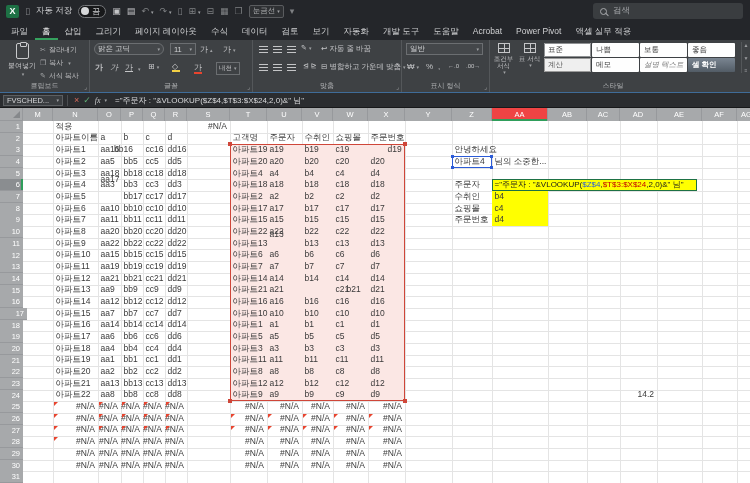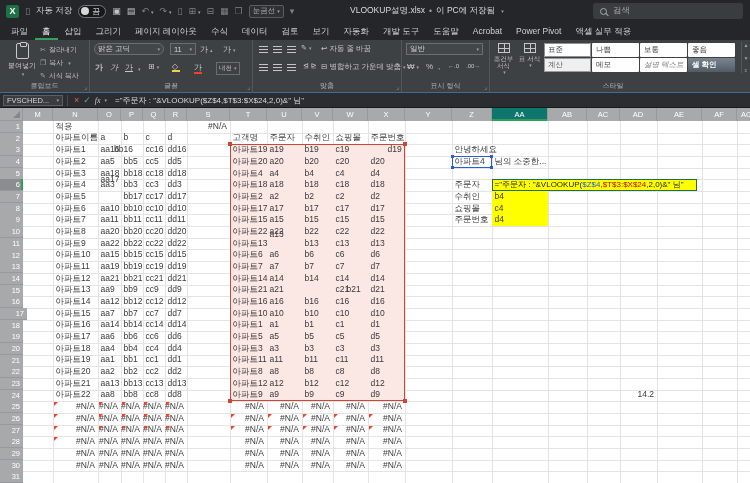--- a/index.html
+++ b/index.html
@@ -82,21 +82,21 @@
   .fbtn{font-size:9px;margin:0 2px;}
   .fbtn.cancel{color:#d66a5a;}
   .fbtn.enter{color:#5fae74;}
   .fbtn.fx{font-style:italic;font-family:"Liberation Serif",serif;color:#c8c9cb;font-size:8px;}
   .ftext{font-size:8px;color:#d8d9db;margin-left:8px;white-space:nowrap;}
 
   
   #sheet{position:absolute;top:108px;left:0;width:750px;height:375px;background:#fff;overflow:hidden;}
   .colhead{position:absolute;top:0;height:13px;background:#a7a9ab;color:#fff;font-size:7.5px;
     display:flex;align-items:center;justify-content:center;border-right:1px solid #97999c;}
-  .colhead.active{background:#0f766e;box-shadow:inset 0 -2px 0 #2f9e5b;}
+  .colhead.active{background:#ef4444;box-shadow:inset 0 -2px 0 #2f9e5b;}
   .rowhead{position:absolute;left:0;width:23px;background:#a7a9ab;color:#fff;font-size:7.5px;
     display:flex;align-items:center;justify-content:flex-end;padding-right:3px;border-bottom:1px solid #97999c;}
   .rowhead.active{background:#8a8d90;box-shadow:inset -2px 0 0 #2f9e5b;}
   .corner{position:absolute;left:0;top:0;width:23px;height:13px;background:#a7a9ab;
     border-right:1px solid #97999c;border-bottom:1px solid #97999c;}
   .corner::after{content:'';position:absolute;right:2px;bottom:2px;
     border-left:7px solid transparent;border-bottom:7px solid #85888b;}
   .vline{position:absolute;width:1px;background:#e4e4e4;}
   .hline{position:absolute;height:1px;background:#e4e4e4;}
   .ctext{position:absolute;font-size:8.5px;color:#3a3a3a;white-space:nowrap;}
@@ -123,26 +123,20 @@
     <span class="qat-ic dim">▯</span>
     <span class="qat-ic dim"><i>⊞</i><b class="dd">▾</b></span>
     <span class="qat-ic dim">⊟</span>
     <span class="qat-ic dim">▦</span>
     <span class="qat-ic dim">❐</span>
     <span class="gchip">
         <span>눈금선</span>
         <b class="dd">▾</b>
       </span>
     <span class="qat-ic dim">▾</span>
-  </div>
-  <div class="doc-title">
-    <span>VLOOKUP설명.xlsx</span>
-    <span class="sep">•</span>
-    <span>이 PC에 저장됨</span>
-    <b class="dd">▾</b>
   </div>
   <div class="searchbox">
     <span class="mag"></span>
     <span>검색</span>
   </div>
 </div>
 
 <div class="tabrow">
     <span class="tab">파일</span>
     <span class="tab active">홈</span>

